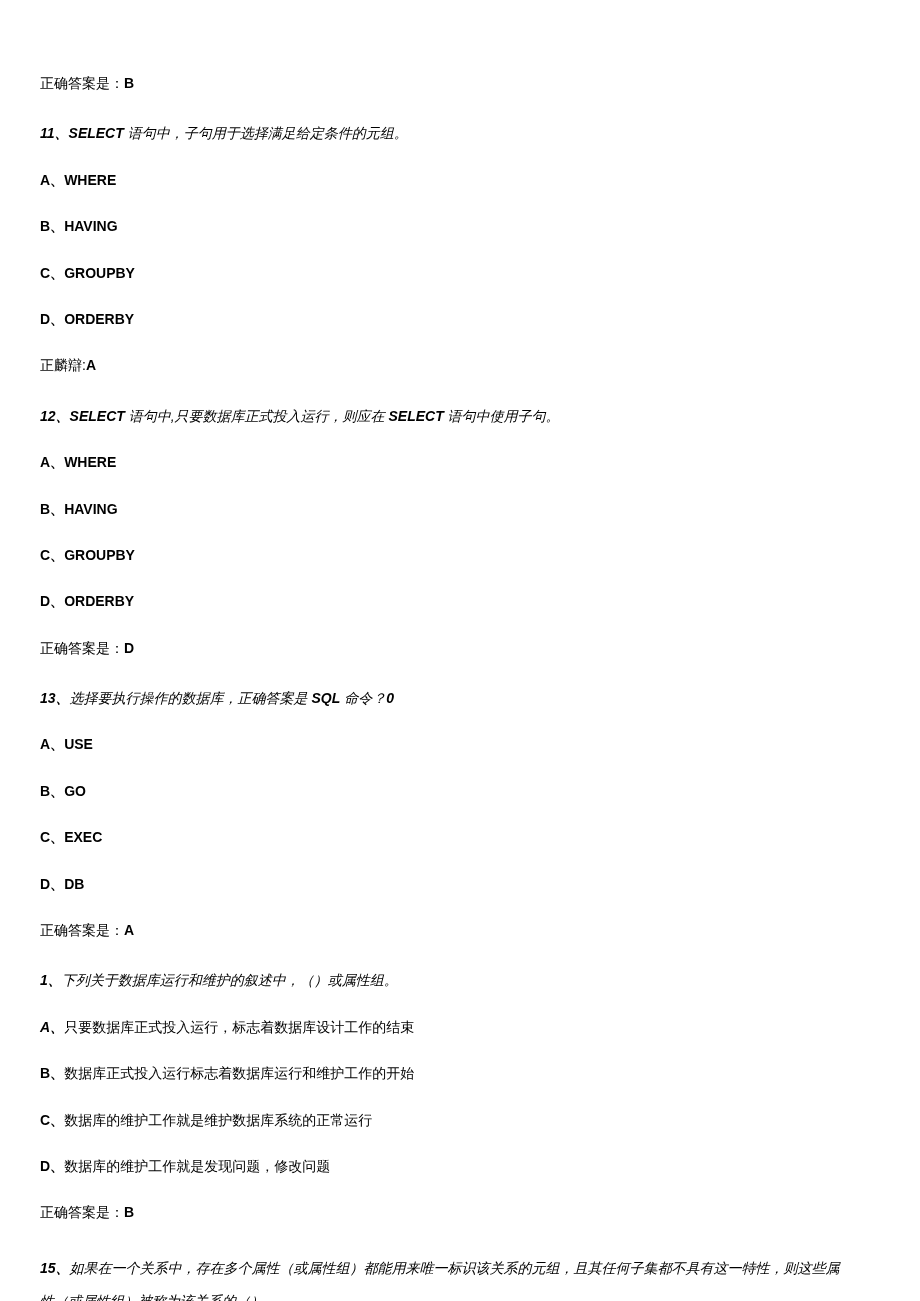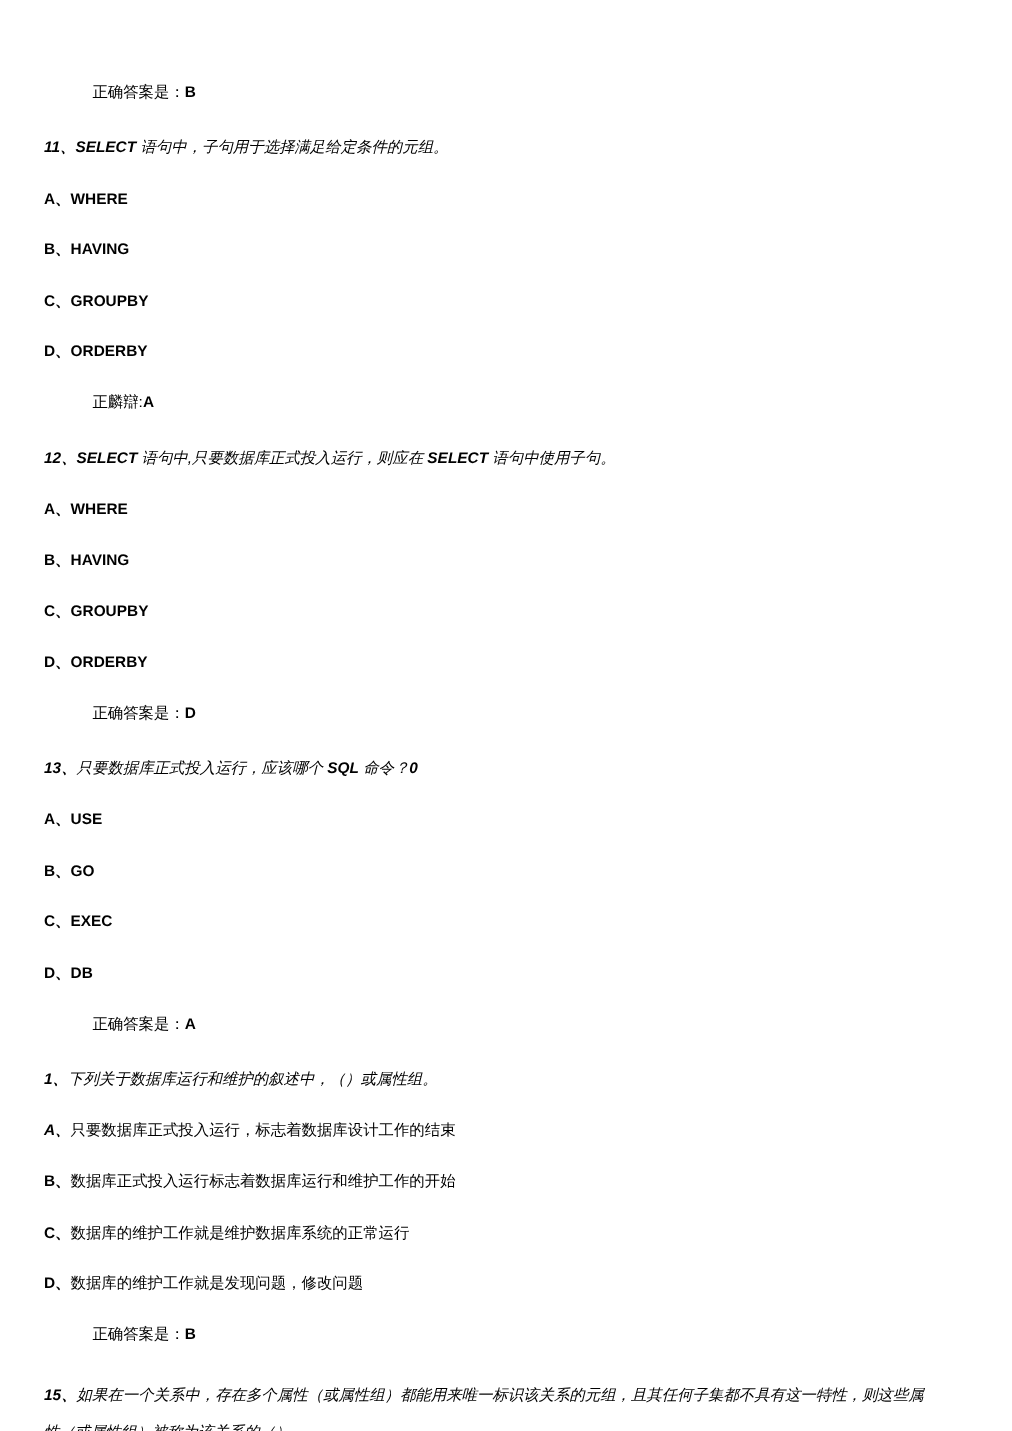--- a/index.html
+++ b/index.html
@@ -26,21 +26,20 @@
       margin-top: 28px;
       margin-bottom: 24px;
       font-style: italic;
     }
     .option {
       margin-bottom: 24px;
     }
     .answer {
       margin-top: 24px;
       margin-bottom: 28px;
-      margin-left: 44px;
     }
   </style>
 </head>
 <body>
 
 <div class="answer">
   <span>正确答案是：</span><span class="bold">B</span>
 </div>
 
 <div class="question-text">
@@ -75,21 +74,21 @@
   <span class="bold">C、</span><span class="bold">GROUPBY</span>
 </div>
 <div class="option">
   <span class="bold">D、</span><span class="bold">ORDERBY</span>
 </div>
 <div class="answer">
   <span>正确答案是：</span><span class="bold">D</span>
 </div>
 
 <div class="question-text">
-  <span class="bold">13、</span><span>只要数据库正式投入运行，应该哪个 </span><span class="bold">SQL</span><span> 命令？</span><span class="bold">0</span>
+  <span class="bold">13、</span><span>选择要执行操作的数据库，正确答案是 </span><span class="bold">SQL</span><span> 命令？</span><span class="bold">0</span>
 </div>
 <div class="option">
   <span class="bold">A、</span><span class="bold">USE</span>
 </div>
 <div class="option">
   <span class="bold">B、</span><span class="bold">GO</span>
 </div>
 <div class="option">
   <span class="bold">C、</span><span class="bold">EXEC</span>
 </div>

